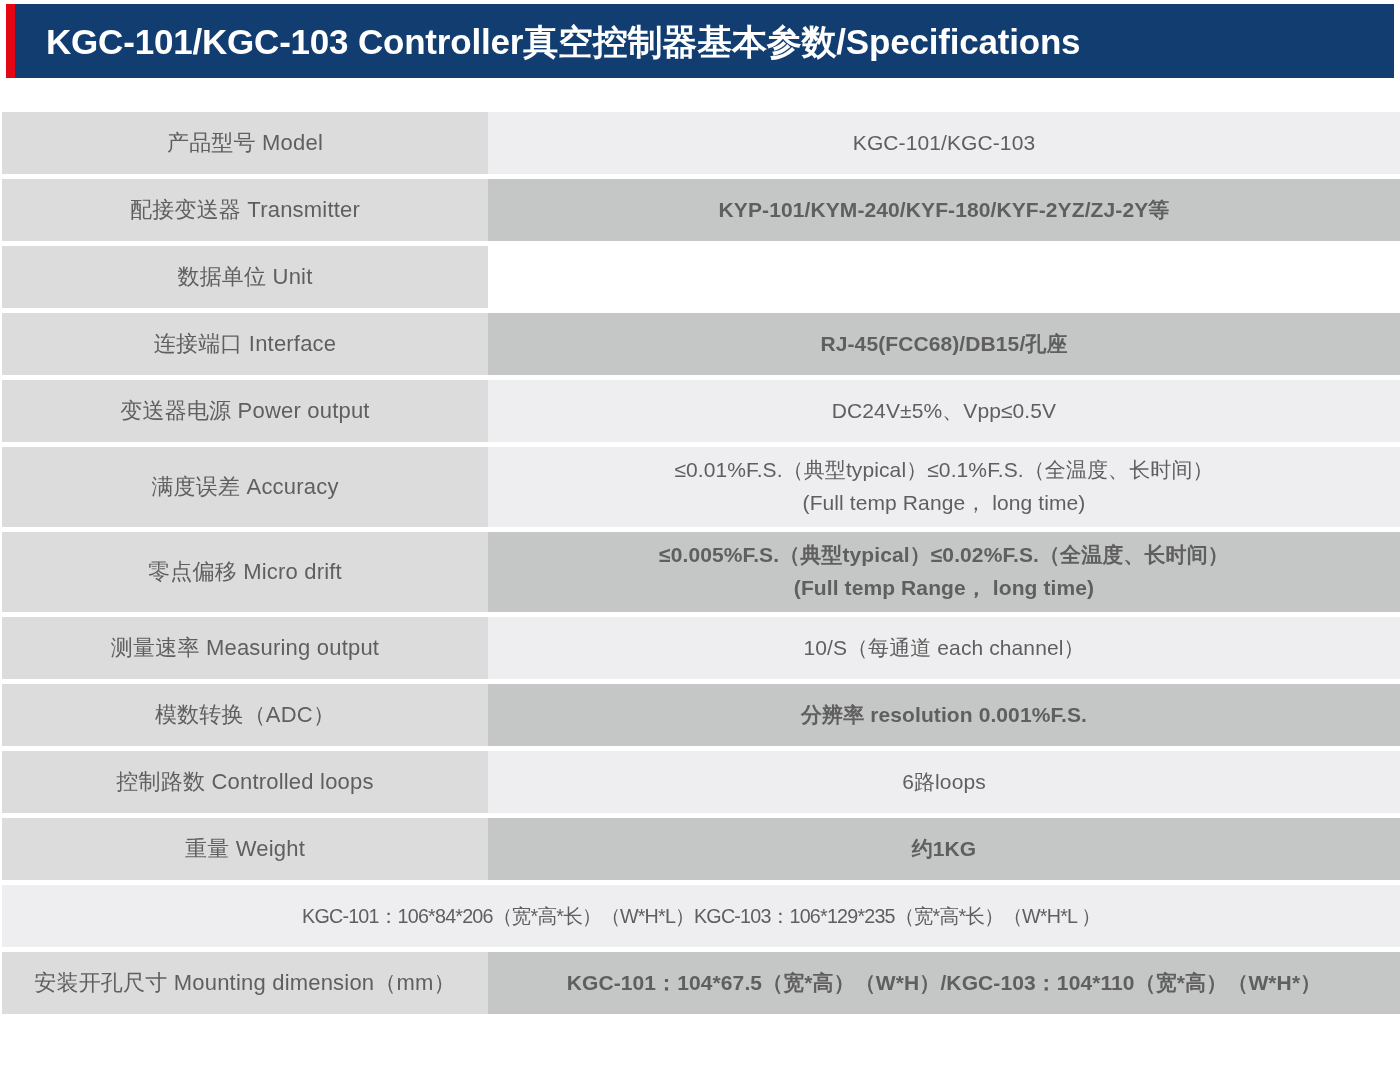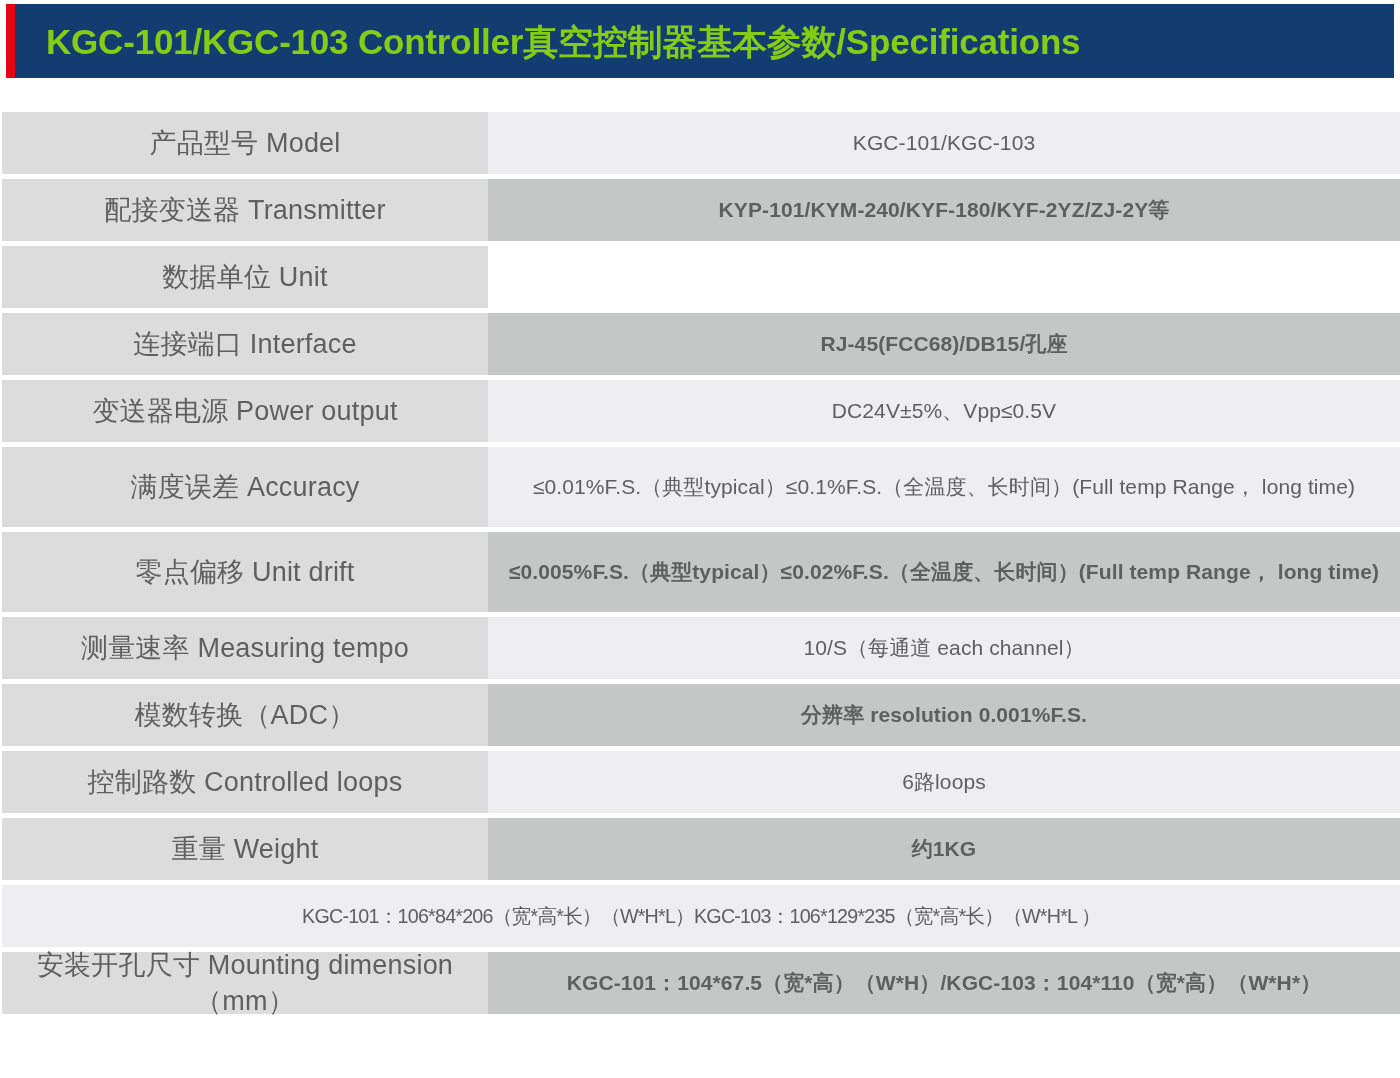--- a/index.html
+++ b/index.html
@@ -36,21 +36,21 @@
   .banner-accent {
     position: absolute;
     left: 0;
     top: 0;
     width: 9px;
     height: 74px;
     background: #e40613;
   }
   .banner-title {
     margin-left: 40px;
-    color: #84cc16;
+    color: #ffffff;
     font-size: 35px;
     font-weight: bold;
     letter-spacing: -0.2px;
     white-space: nowrap;
     line-height: 1;
     text-align: center;
   }
 
   
   .spec-table {
@@ -63,21 +63,21 @@
     display: flex;
     width: 100%;
     margin-bottom: 5px;
     align-items: stretch;
   }
   .spec-label {
     width: 486px;
     flex: 0 0 486px;
     background: #dcdcdc;
     color: #5f5f5f;
-    font-size: 27px;
+    font-size: 22px;
     display: flex;
     align-items: center;
     justify-content: center;
     text-align: center;
     box-sizing: border-box;
     padding: 0 0;
     letter-spacing: 0.2px;
   }
   .spec-value {
     flex: 1 1 auto;
@@ -96,21 +96,21 @@
   }
   .spec-row.tone-light .spec-value { background: #eeedef; }
   .spec-row.tone-dark  .spec-value { background: #c5c6c6; font-weight: bold; }
 
   
   .h-std  .spec-label, .h-std  .spec-value { height: 62px; }
   .h-tall .spec-label, .h-tall .spec-value { height: 80px; }
 
   .spec-value.two-line {
     white-space: normal;
-    flex-direction: row;
+    flex-direction: column;
     justify-content: center;
   }
   .spec-value .vline { display: block; white-space: nowrap; }
 
   
   .spec-value.squeeze {
     letter-spacing: -0.8px;
     font-size: 20px;
   }
   .spec-value.squeeze .vline {
@@ -157,29 +157,29 @@
 
     <div class="spec-row tone-light h-tall">
       <div class="spec-label">满度误差  Accuracy</div>
       <div class="spec-value two-line">
         <span class="vline">≤0.01%F.S.（典型typical）≤0.1%F.S.（全温度、长时间）</span>
         <span class="vline">(Full temp Range， long time)</span>
       </div>
     </div>
 
     <div class="spec-row tone-dark h-tall">
-      <div class="spec-label">零点偏移  Unit drift</div>
+      <div class="spec-label">零点偏移  Micro drift</div>
       <div class="spec-value two-line">
         <span class="vline">≤0.005%F.S.（典型typical）≤0.02%F.S.（全温度、长时间）</span>
         <span class="vline">(Full temp Range， long time)</span>
       </div>
     </div>
 
     <div class="spec-row tone-light h-std">
-      <div class="spec-label">测量速率  Measuring tempo</div>
+      <div class="spec-label">测量速率  Measuring output</div>
       <div class="spec-value">10/S（每通道 each channel）</div>
     </div>
 
     <div class="spec-row tone-dark h-std">
       <div class="spec-label">模数转换（ADC）</div>
       <div class="spec-value">分辨率 resolution 0.001%F.S.</div>
     </div>
 
     <div class="spec-row tone-light h-std">
       <div class="spec-label">控制路数  Controlled loops</div>

